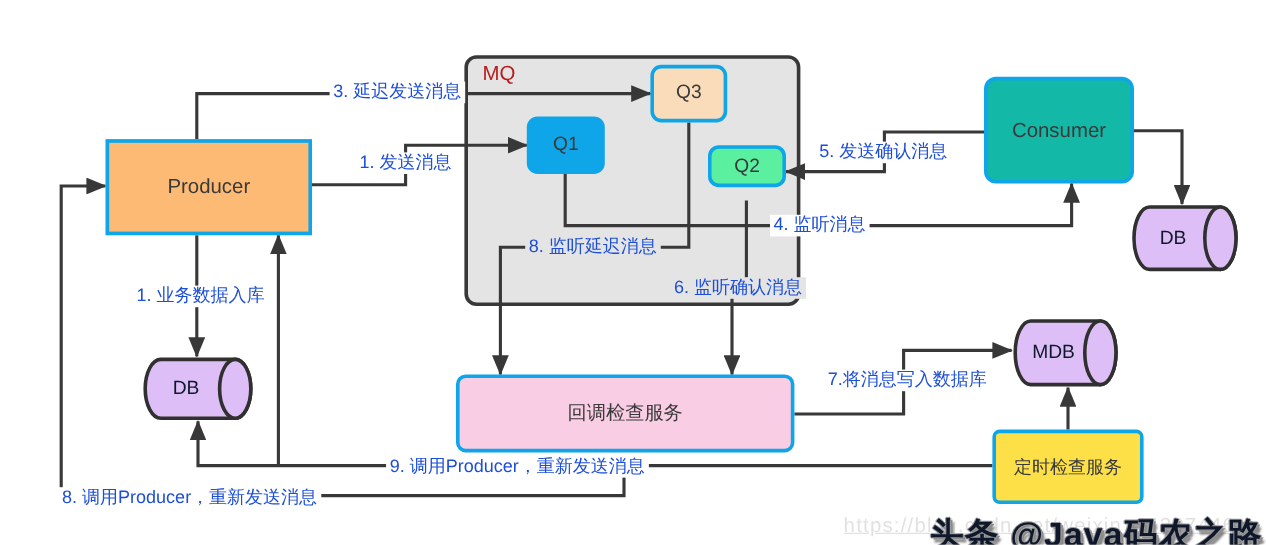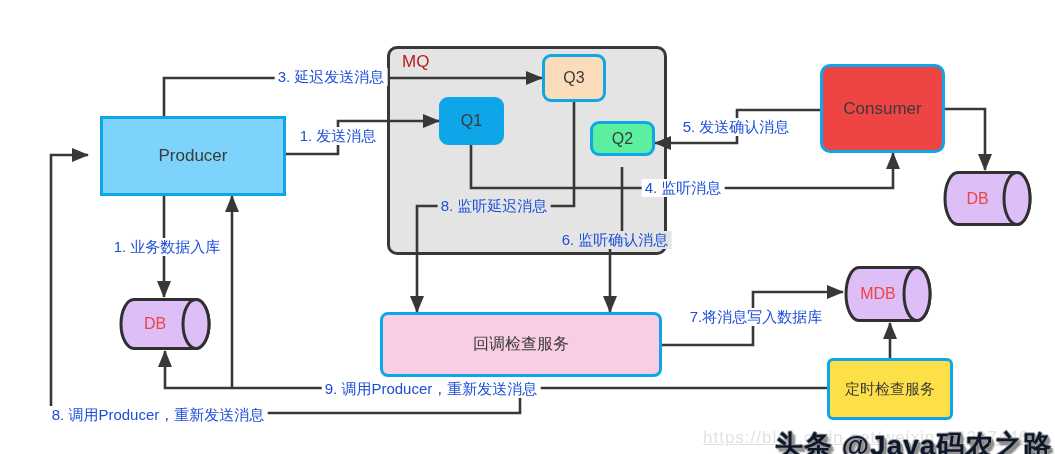--- a/index.html
+++ b/index.html
@@ -15,34 +15,34 @@
   }
   .mq-label{position:absolute;left:12px;top:3px;font-size:17px;color:#b91c1c;}
   
   .wires{position:absolute;left:0;top:0;z-index:2;}
   
   .node{
     position:absolute;box-sizing:border-box;border:3px solid #0ea5e9;
     display:flex;align-items:center;justify-content:center;
     font-size:16px;color:#3a3a3a;z-index:3;
   }
-  .producer{left:100px;top:116px;width:186px;height:80px;background:#7dd3fc;font-size:17px;}
+  .producer{left:88px;top:116px;width:172px;height:80px;background:#fdba74;font-size:17px;}
   .q1{left:439px;top:97px;width:65px;height:48px;background:#0ea5e9;border-radius:9px;}
   .q3{left:542px;top:54px;width:64px;height:48px;background:#fbdcba;border-radius:9px;}
   .q2{left:590px;top:121px;width:65px;height:35px;background:#5af0a0;border-radius:9px;}
-  .consumer{left:820px;top:64px;width:125px;height:89px;background:#ef4444;border-radius:10px;font-size:17px;}
+  .consumer{left:820px;top:64px;width:125px;height:89px;background:#14b8a6;border-radius:10px;font-size:17px;}
   .callback{left:380px;top:312px;width:282px;height:65px;background:#f9cde4;border-radius:8px;}
   .timer{left:827px;top:358px;width:126px;height:62px;background:#fde047;border-radius:6px;font-size:15px;}
   
   .cyl{position:absolute;z-index:3;}
   .cyl svg{position:absolute;left:0;top:0;}
   .cyl-label{
     position:absolute;left:0;top:0;width:100%;height:100%;
     display:flex;align-items:center;justify-content:center;
-    padding-right:20px;box-sizing:border-box;font-size:16px;color:#ef4444;
+    padding-right:20px;box-sizing:border-box;font-size:16px;color:#0f172a;
   }
   .db-producer{left:118px;top:297px;width:94px;height:54px;}
   .db-consumer{left:942px;top:170px;width:91px;height:57px;}
   .mdb{left:843px;top:265px;width:90px;height:58px;}
   
   .lbl{
     position:absolute;transform:translate(-50%,-50%);
     font-size:15px;color:#1d4ed8;white-space:nowrap;background:#ffffff;
     padding:0 3px;z-index:4;line-height:1.2;
   }

